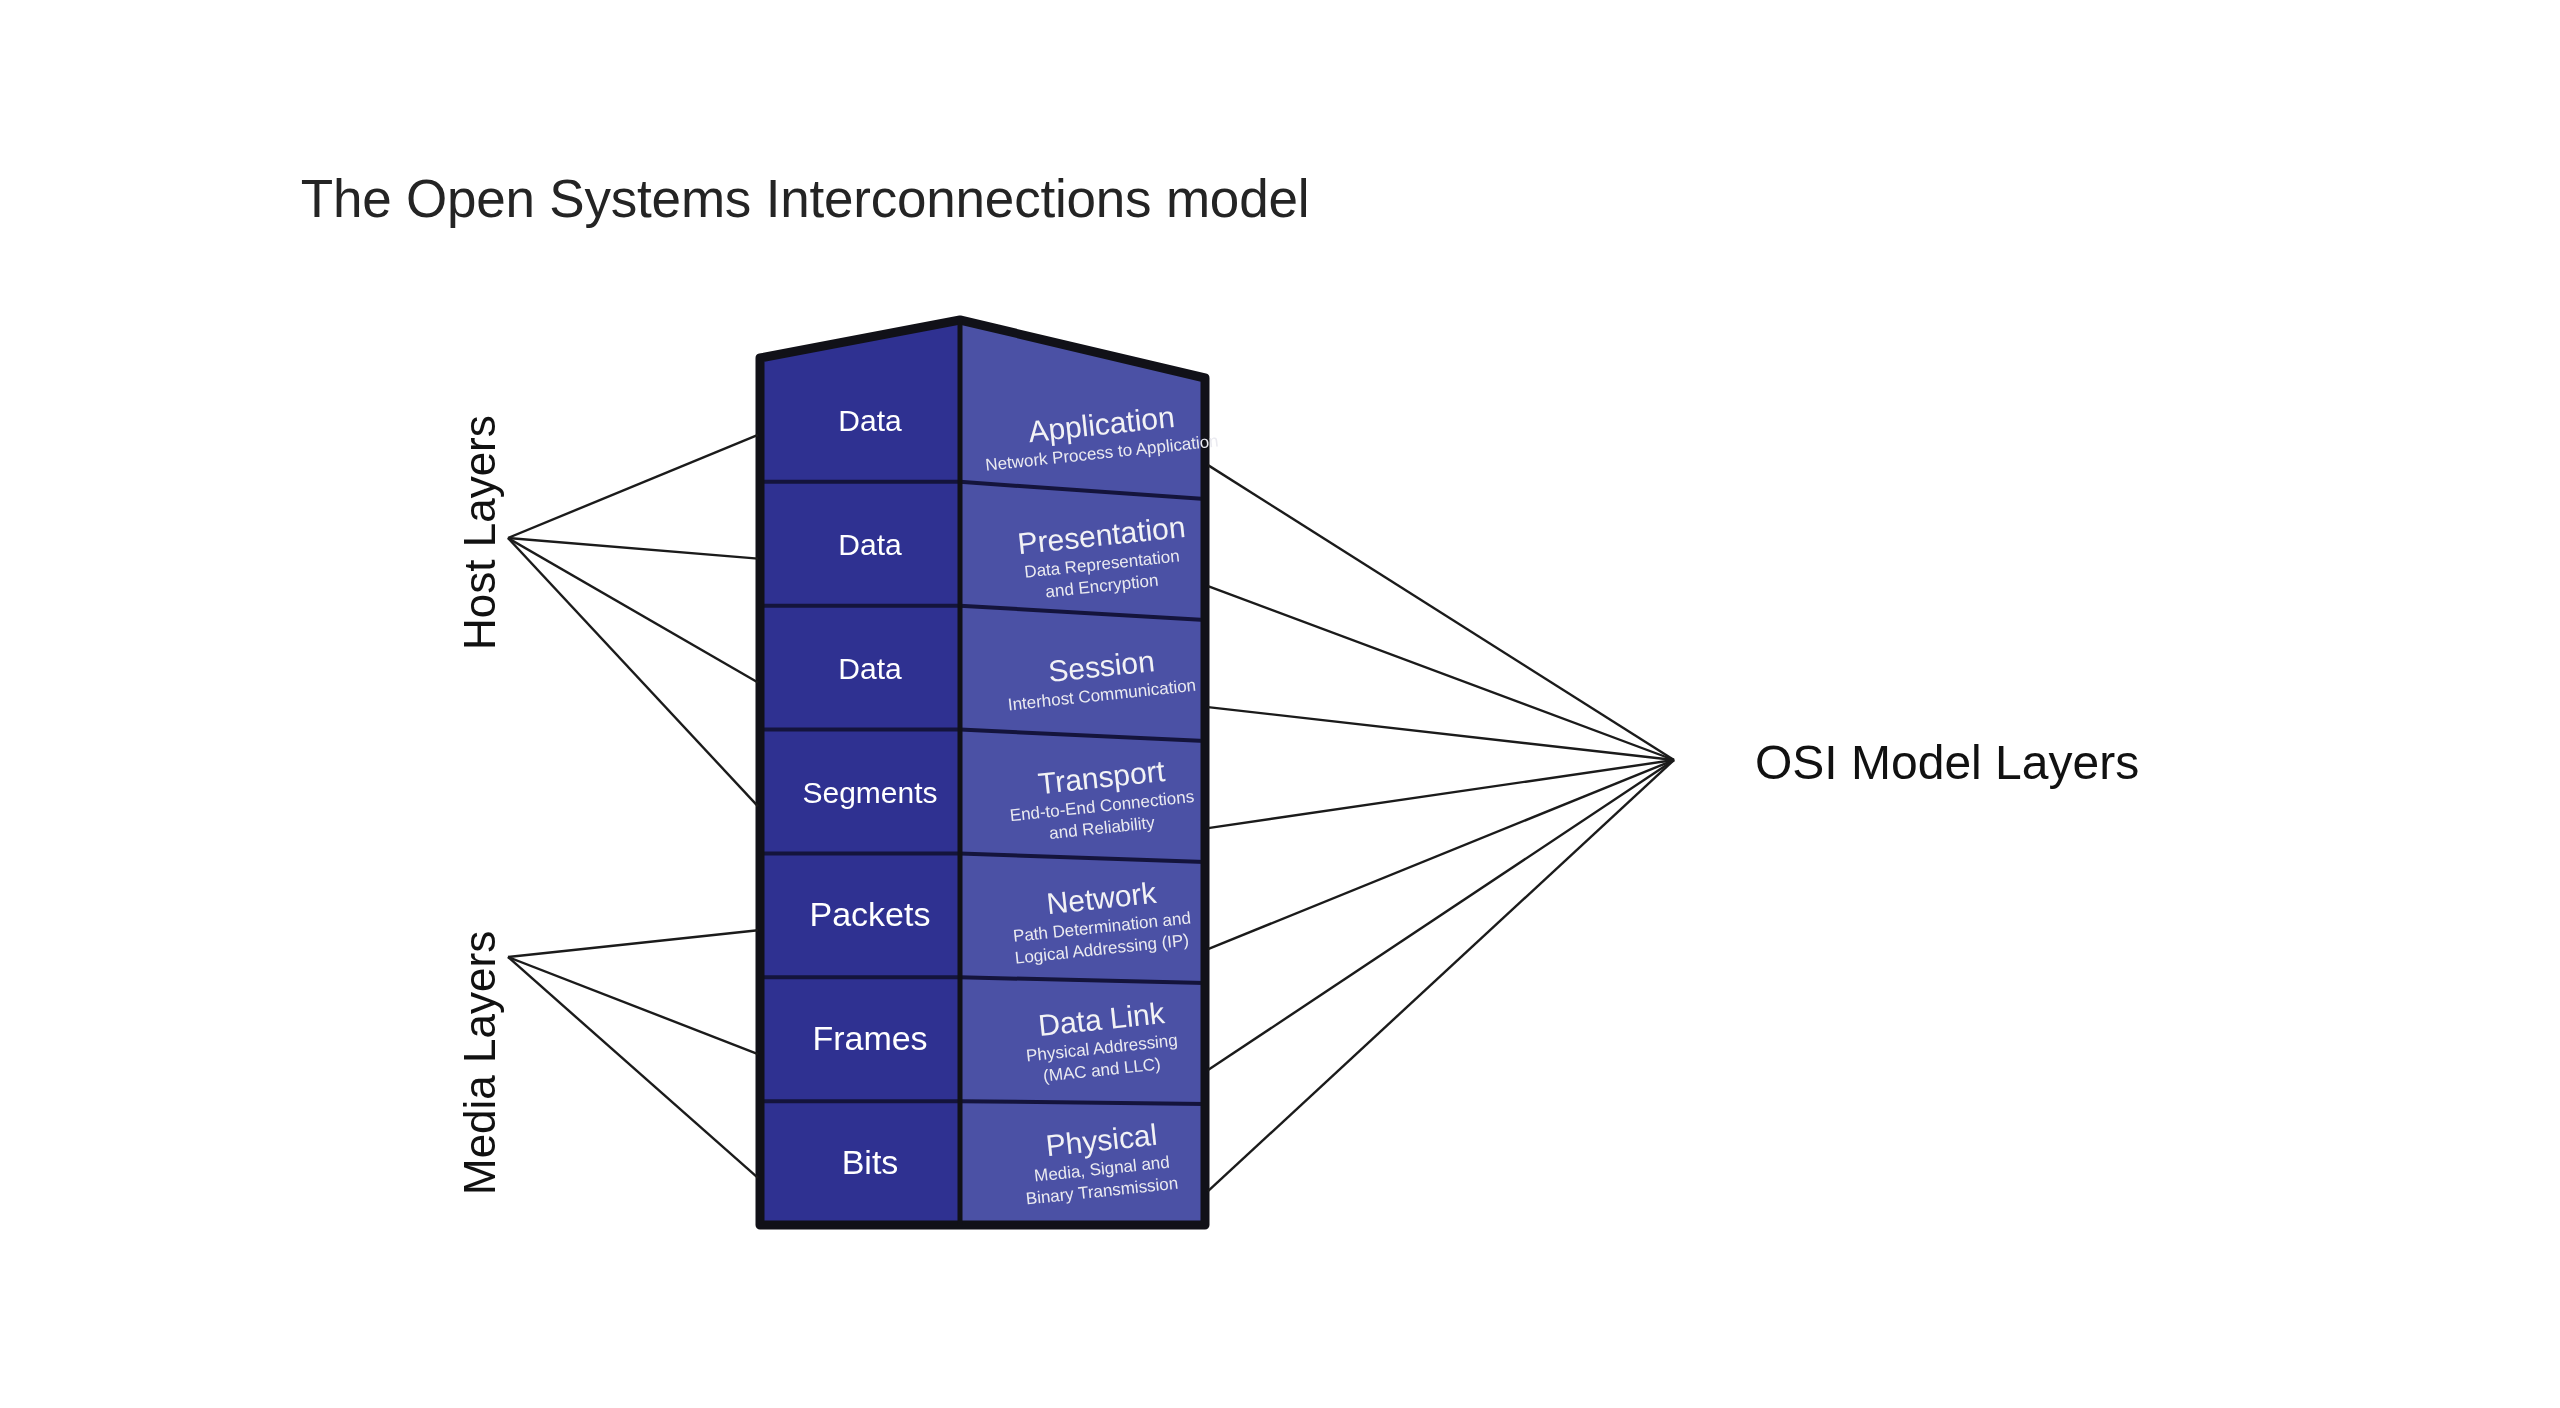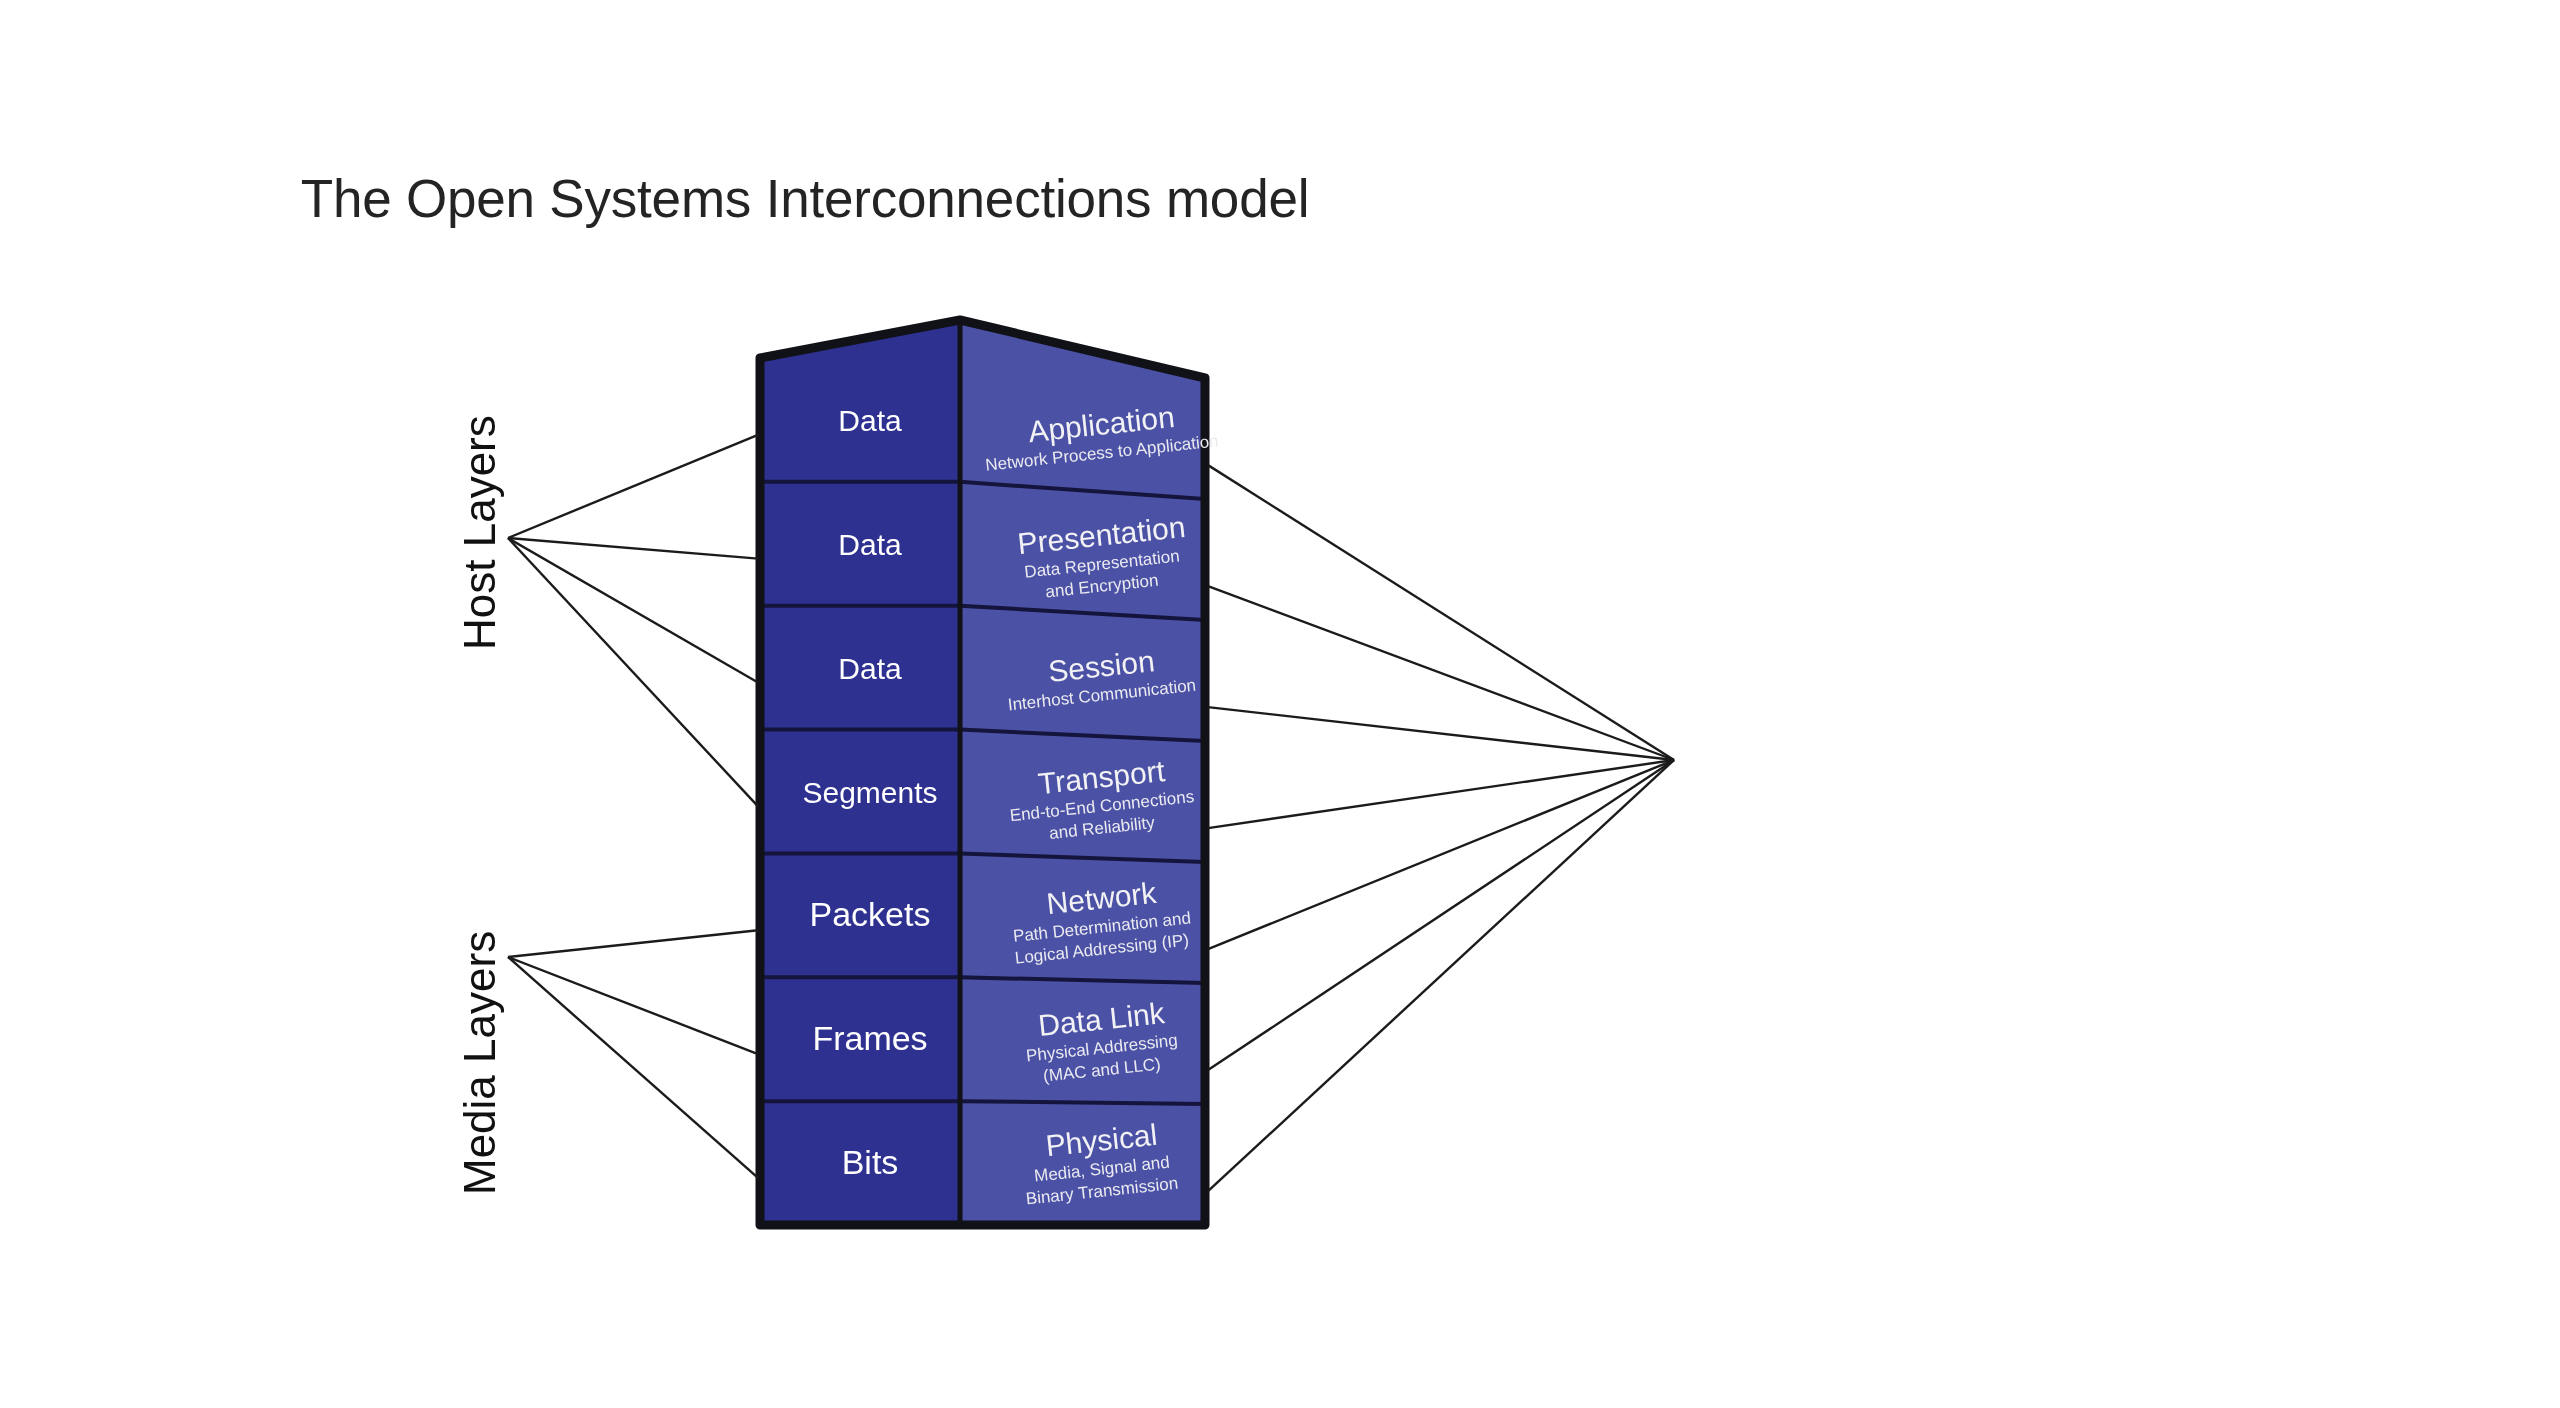--- a/index.html
+++ b/index.html
@@ -88,20 +88,21 @@
 <body>
 
 <div id="stage">
 
   <div class="diag-title">The Open Systems Interconnections model</div>
 
   <div class="side-label" id="host-label" style="left: 455px; top: 650px; transform: rotate(-90deg);">Host Layers</div>
 
   <div class="side-label" id="media-label" style="left: 455px; top: 1195px; transform: rotate(-90deg);">Media Layers</div>
 
+  <div class="right-label" id="osi-label" style="left: 1755px; top: 735px;">OSI Model Layers</div>
 
   <svg id="prism" width="2560" height="1408">
       <g>
         <polygon points="760,358 960,320 960,481.8571428571429 760,481.8571428571429" fill="#2F3191"></polygon>
         <polygon points="960,320 1205,378 1205,499 960,481.8571428571429" fill="#4B51A5"></polygon>
         <polygon points="760,481.8571428571429 960,481.8571428571429 960,605.7142857142858 760,605.7142857142858" fill="#2F3191"></polygon>
         <polygon points="960,481.8571428571429 1205,499 1205,620 960,605.7142857142858" fill="#4B51A5"></polygon>
         <line x1="760" y1="481.8571428571429" x2="960" y2="481.8571428571429" class="divider"></line>
         <line x1="960" y1="481.8571428571429" x2="1205" y2="499" class="divider"></line>
         <polygon points="760,605.7142857142858 960,605.7142857142858 960,729.5714285714286 760,729.5714285714286" fill="#2F3191"></polygon>

